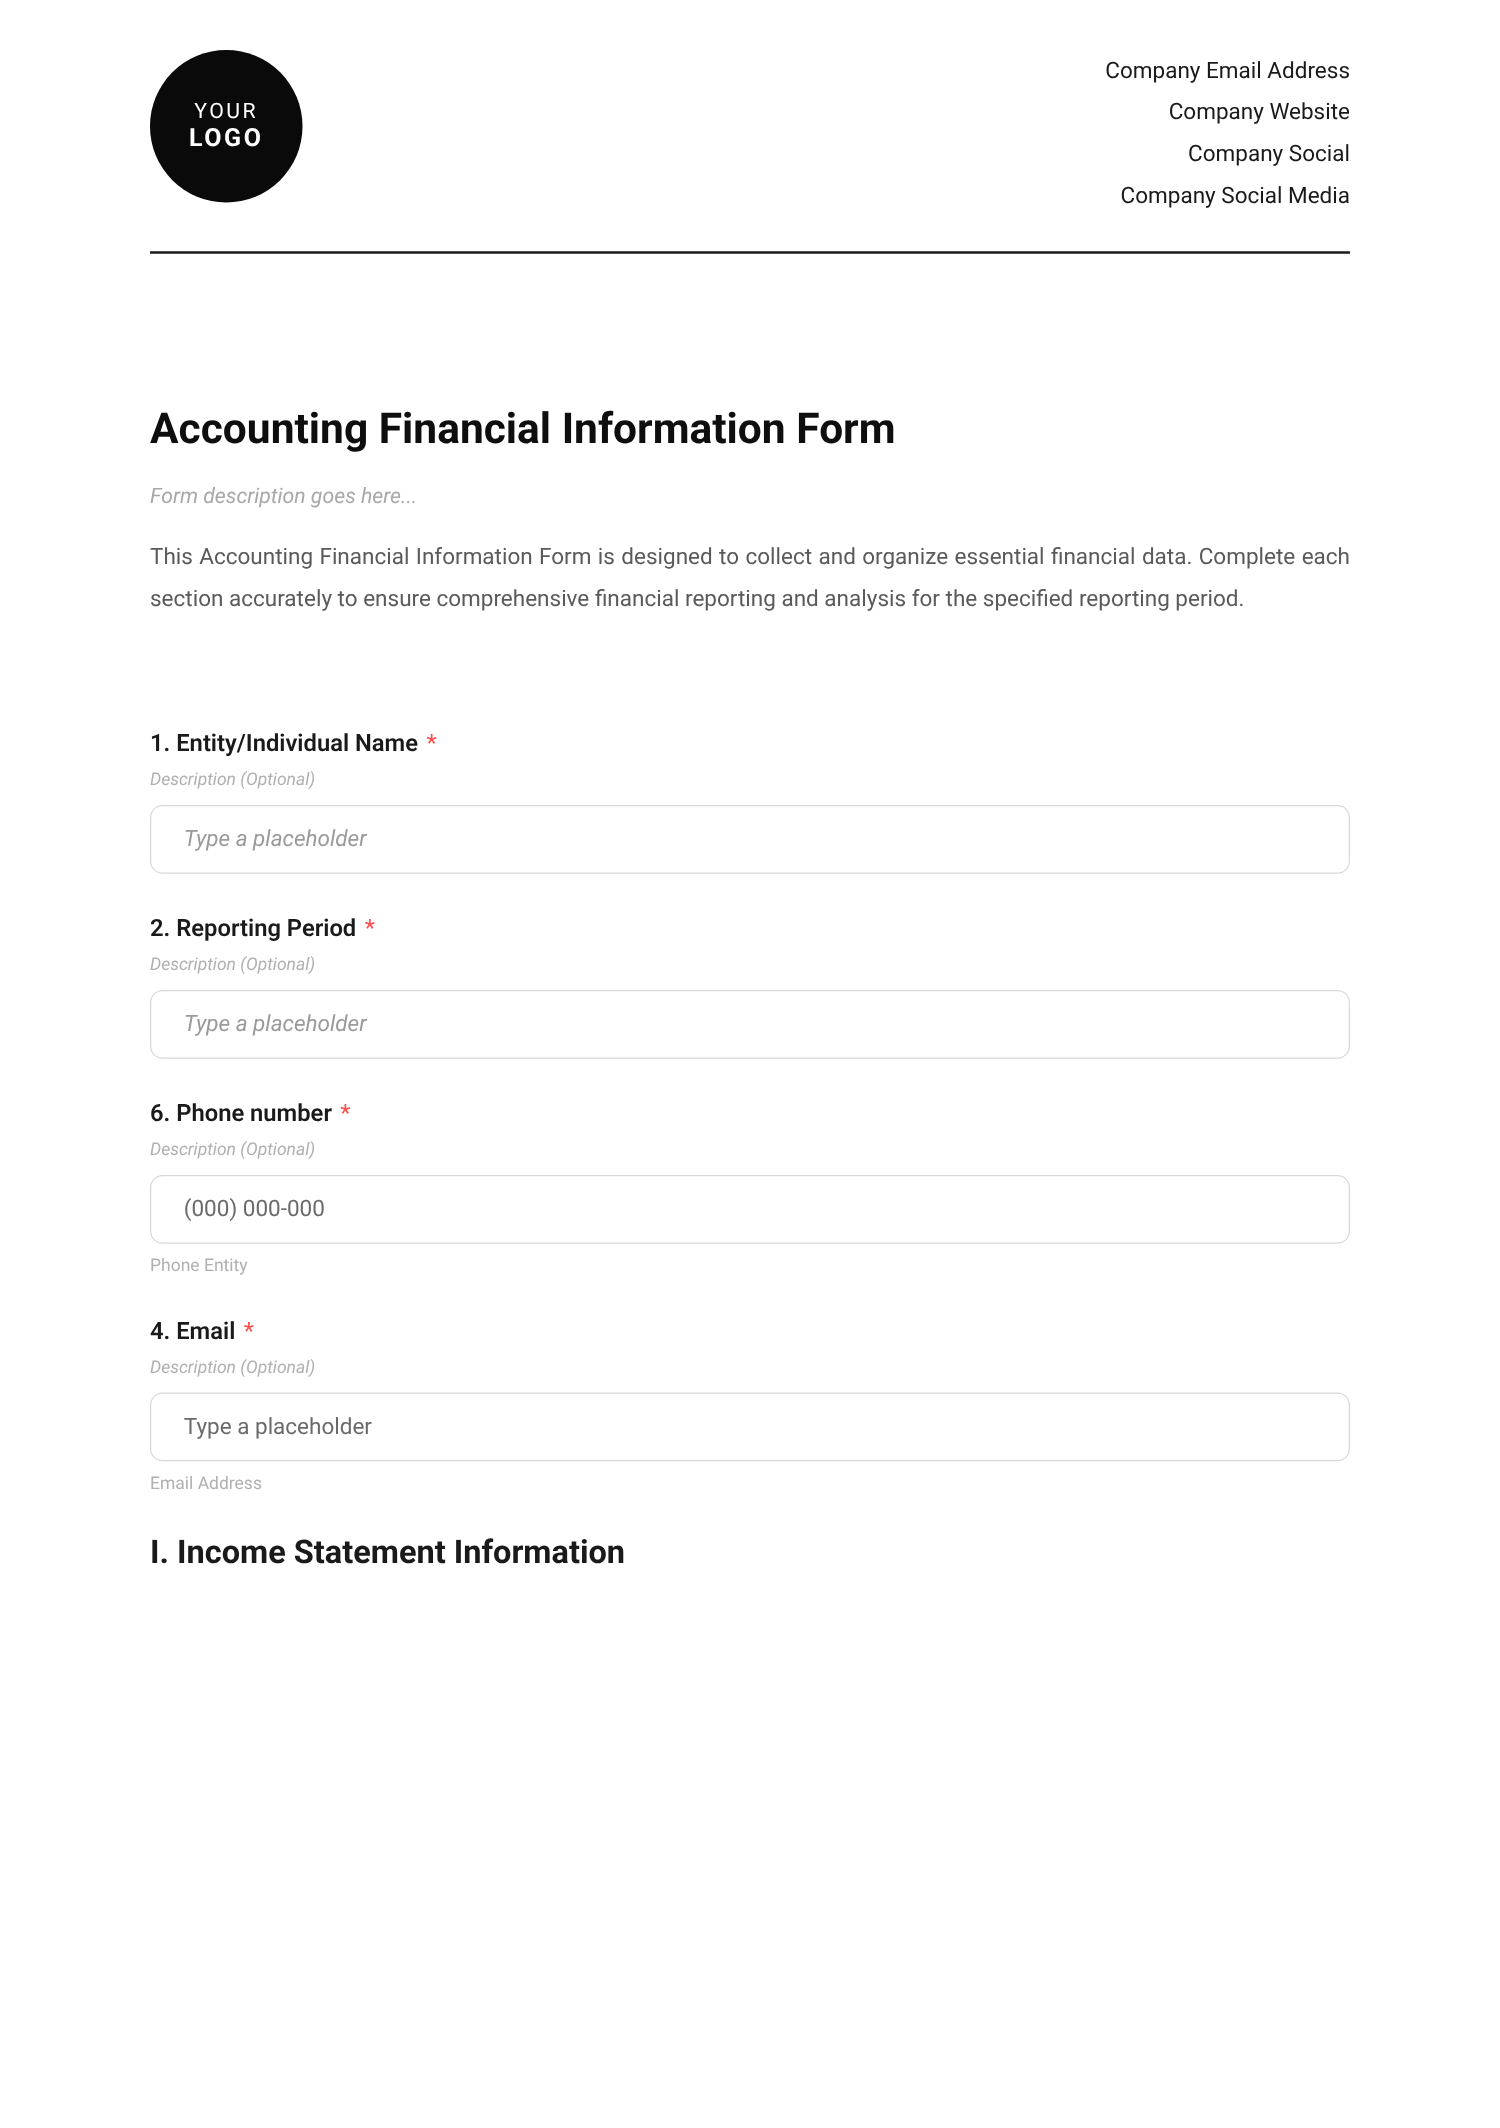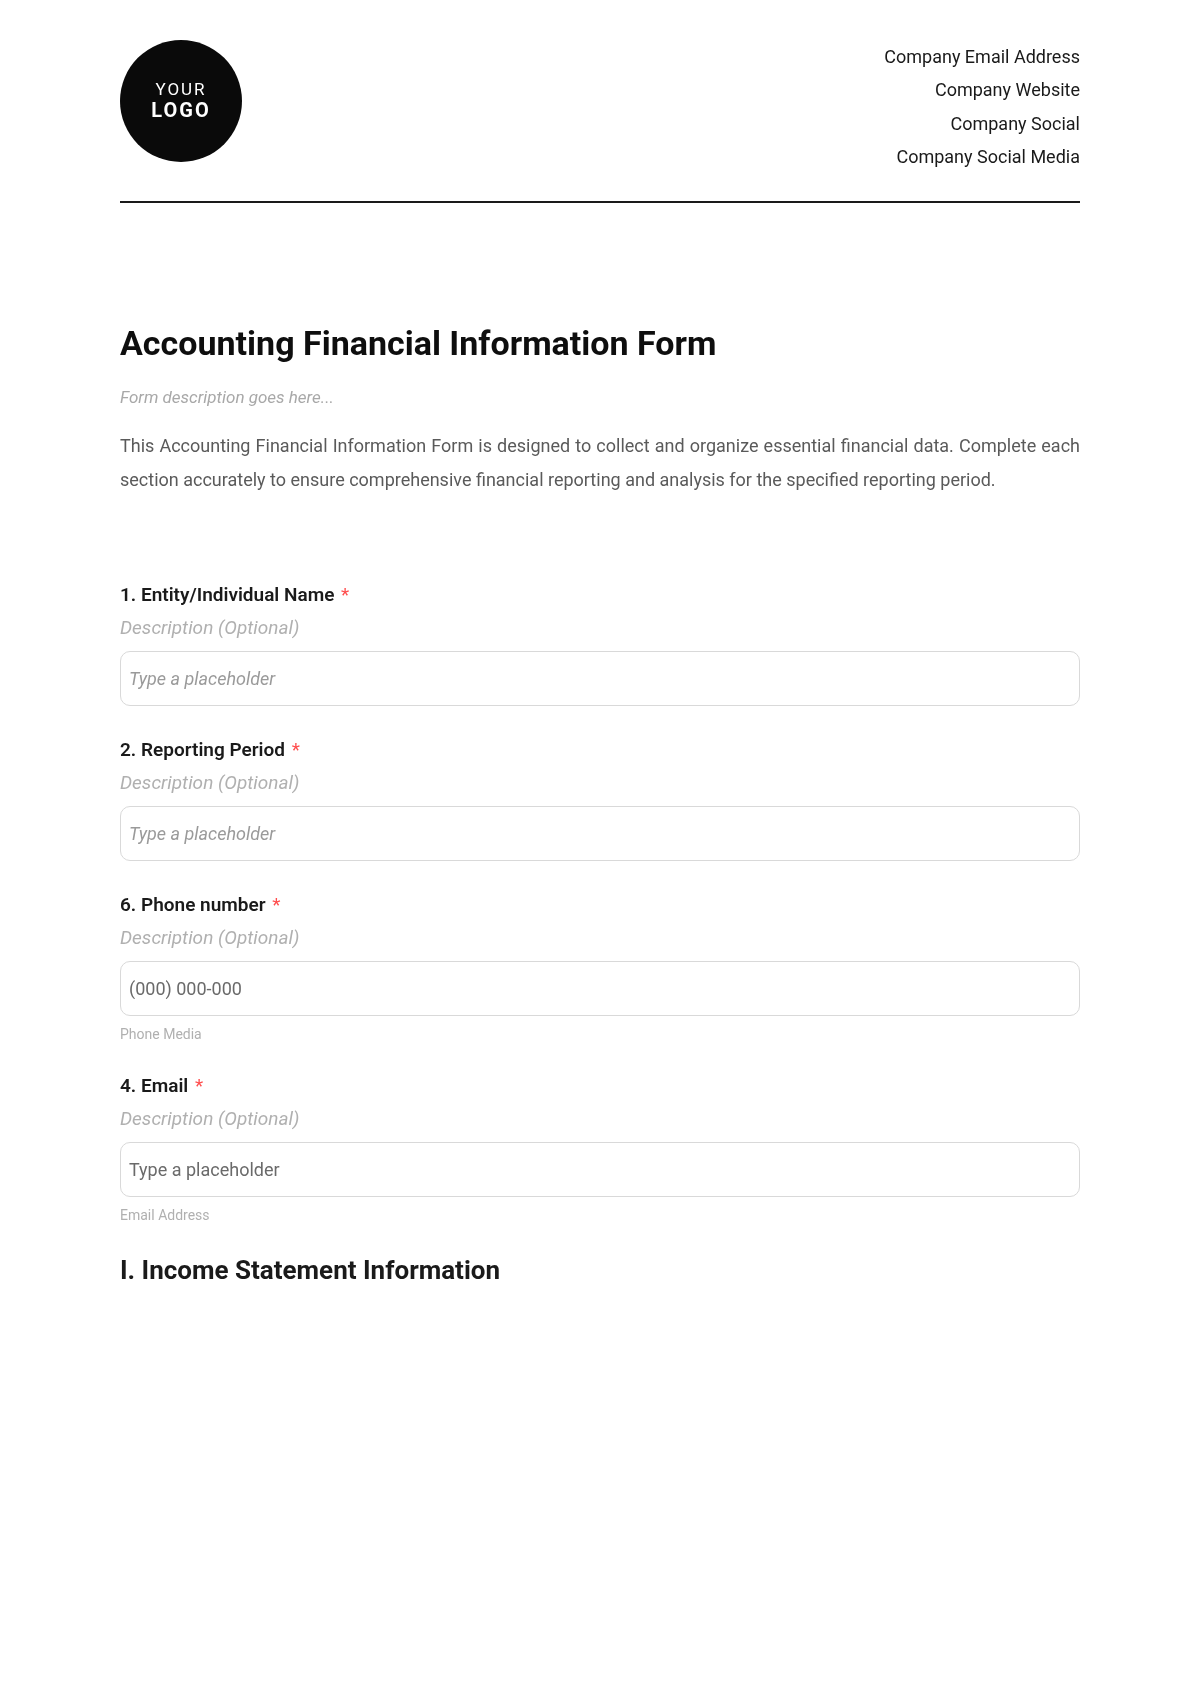--- a/index.html
+++ b/index.html
@@ -79,28 +79,28 @@
       font-weight: 600;
       color: #1a1a1a;
       margin-bottom: 10px;
     }
     .required-asterisk {
       color: #ff4d4d;
       font-weight: 400;
       margin-left: 2px;
     }
     .field-description {
-      font-size: 19px;
+      font-size: 14px;
       font-style: italic;
       color: #b0b0b0;
       margin-bottom: 12px;
     }
     .field-input {
       width: 100%;
-      padding: 16px 8px;
+      padding: 16px 26px;
       font-size: 18px;
       font-style: italic;
       color: #9a9a9a;
       border: 1px solid #d9d9d9;
       border-radius: 10px;
       background: #ffffff;
       font-family: inherit;
     }
     .field-input::placeholder {
       color: #9a9a9a;
@@ -166,21 +166,21 @@
   <input type="text" class="field-input" placeholder="Type a placeholder" style="">
 </div>
 
 <div class="form-field">
   <div class="field-label">
     <span>6. Phone number</span>
     <span class="required-asterisk">*</span>
   </div>
   <div class="field-description">Description (Optional)</div>
   <input type="text" class="field-input non-italic" placeholder="(000) 000-000" style="">
-  <div class="field-helper">Phone Media</div>
+  <div class="field-helper">Phone Entity</div>
 </div>
 
 <div class="form-field">
   <div class="field-label">
     <span>4. Email</span>
     <span class="required-asterisk">*</span>
   </div>
   <div class="field-description">Description (Optional)</div>
   <input type="text" class="field-input non-italic" placeholder="Type a placeholder" style="">
   <div class="field-helper">Email Address</div>

